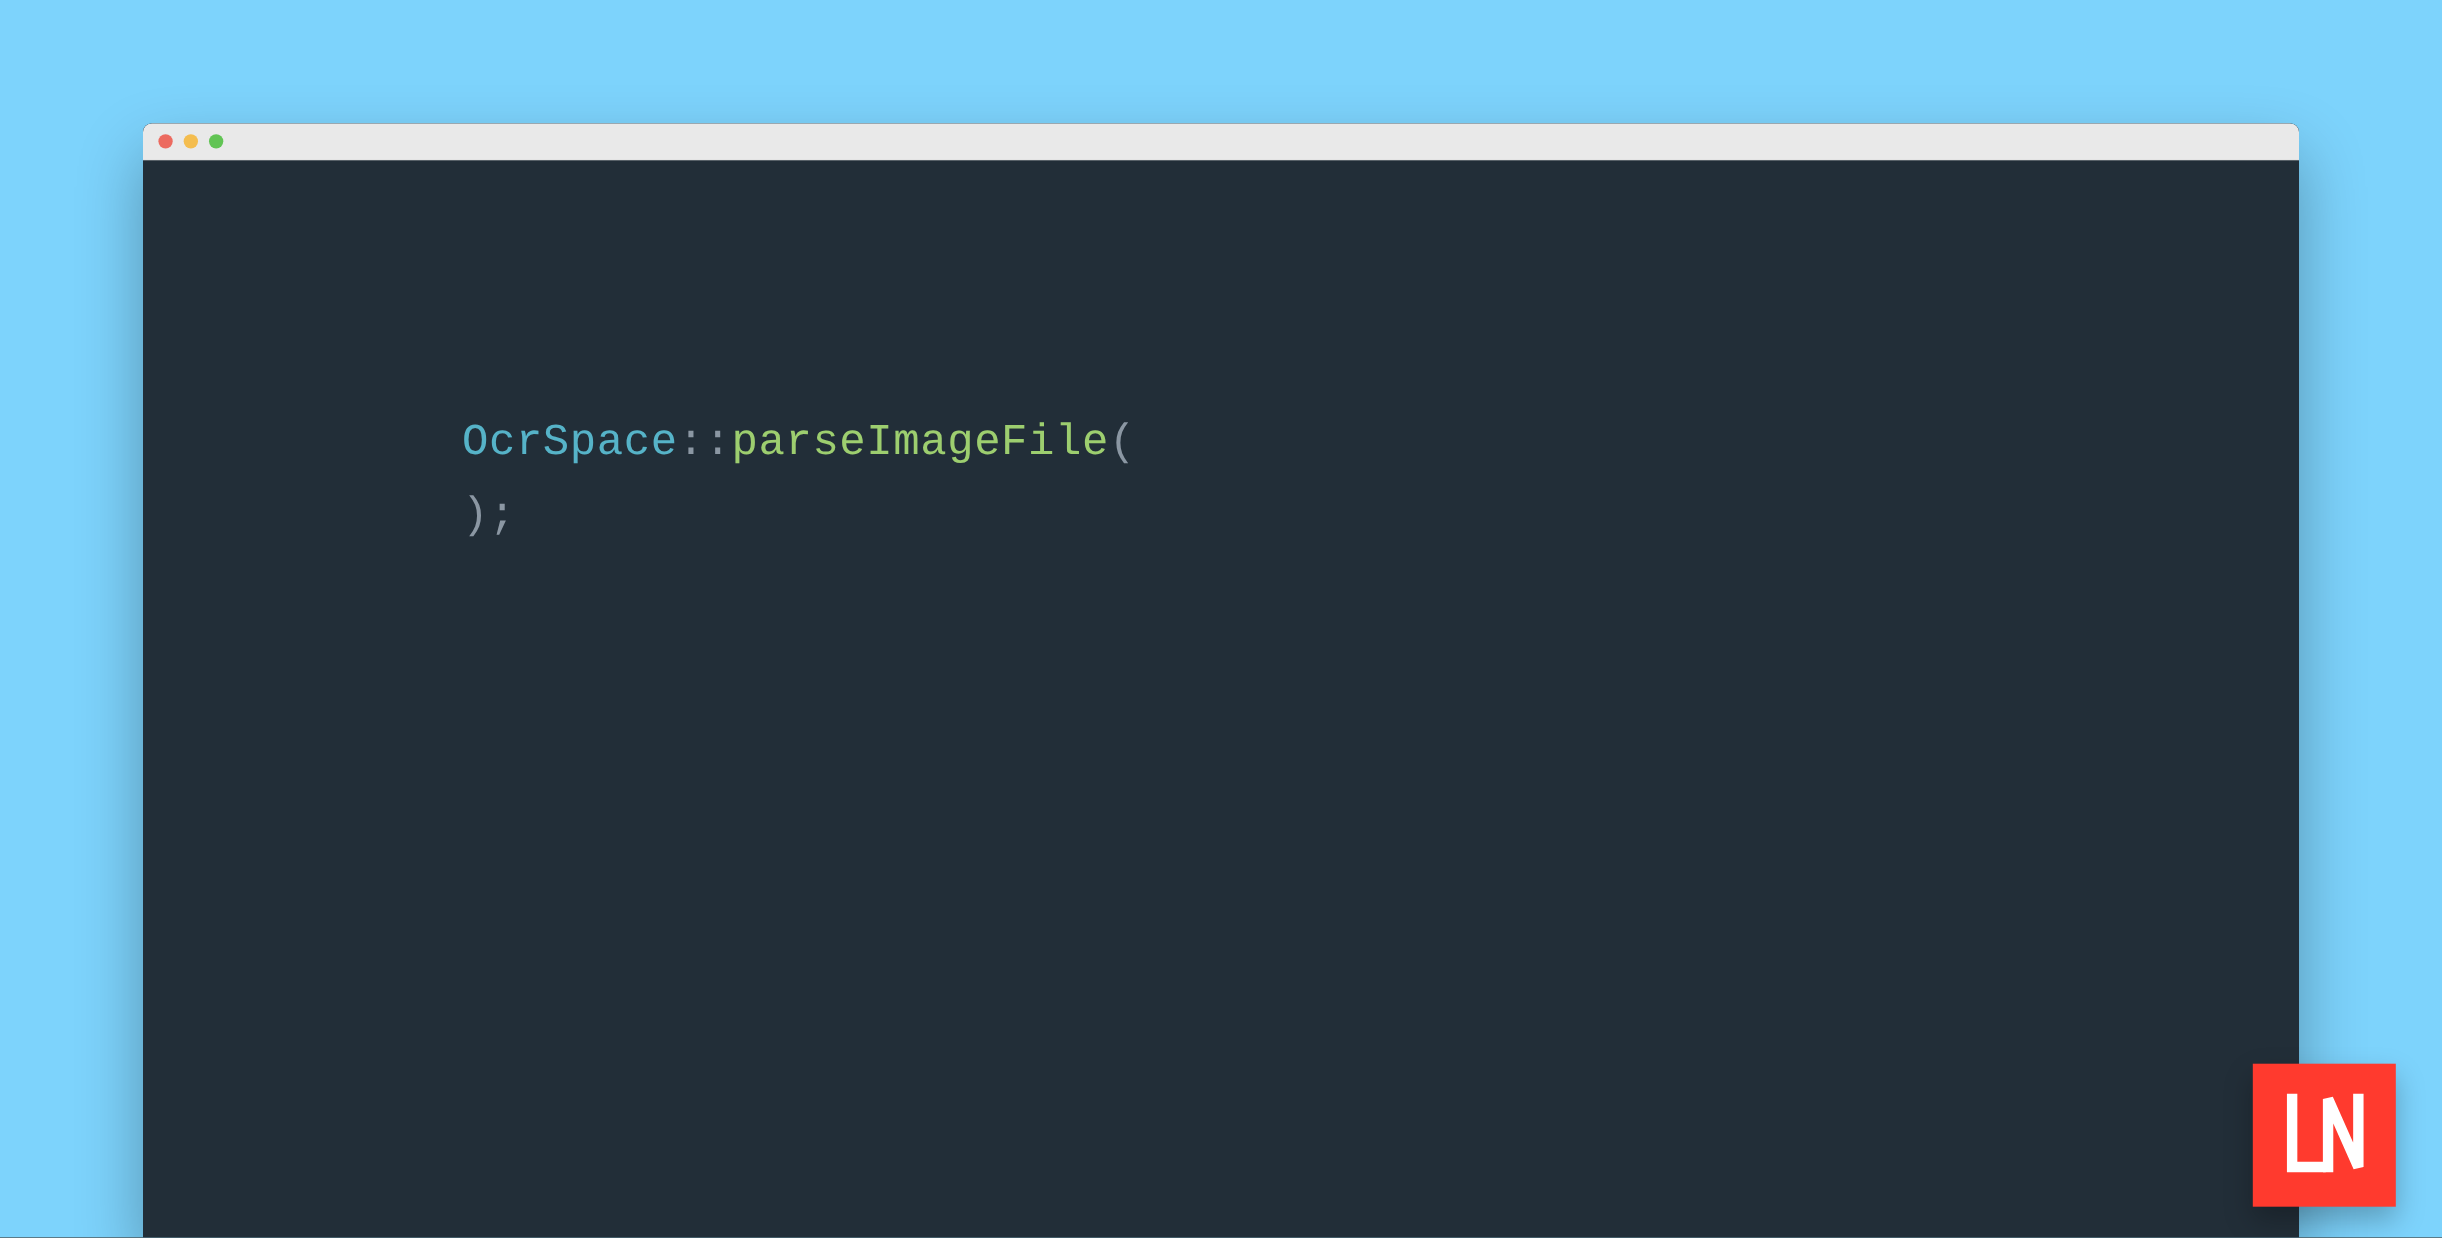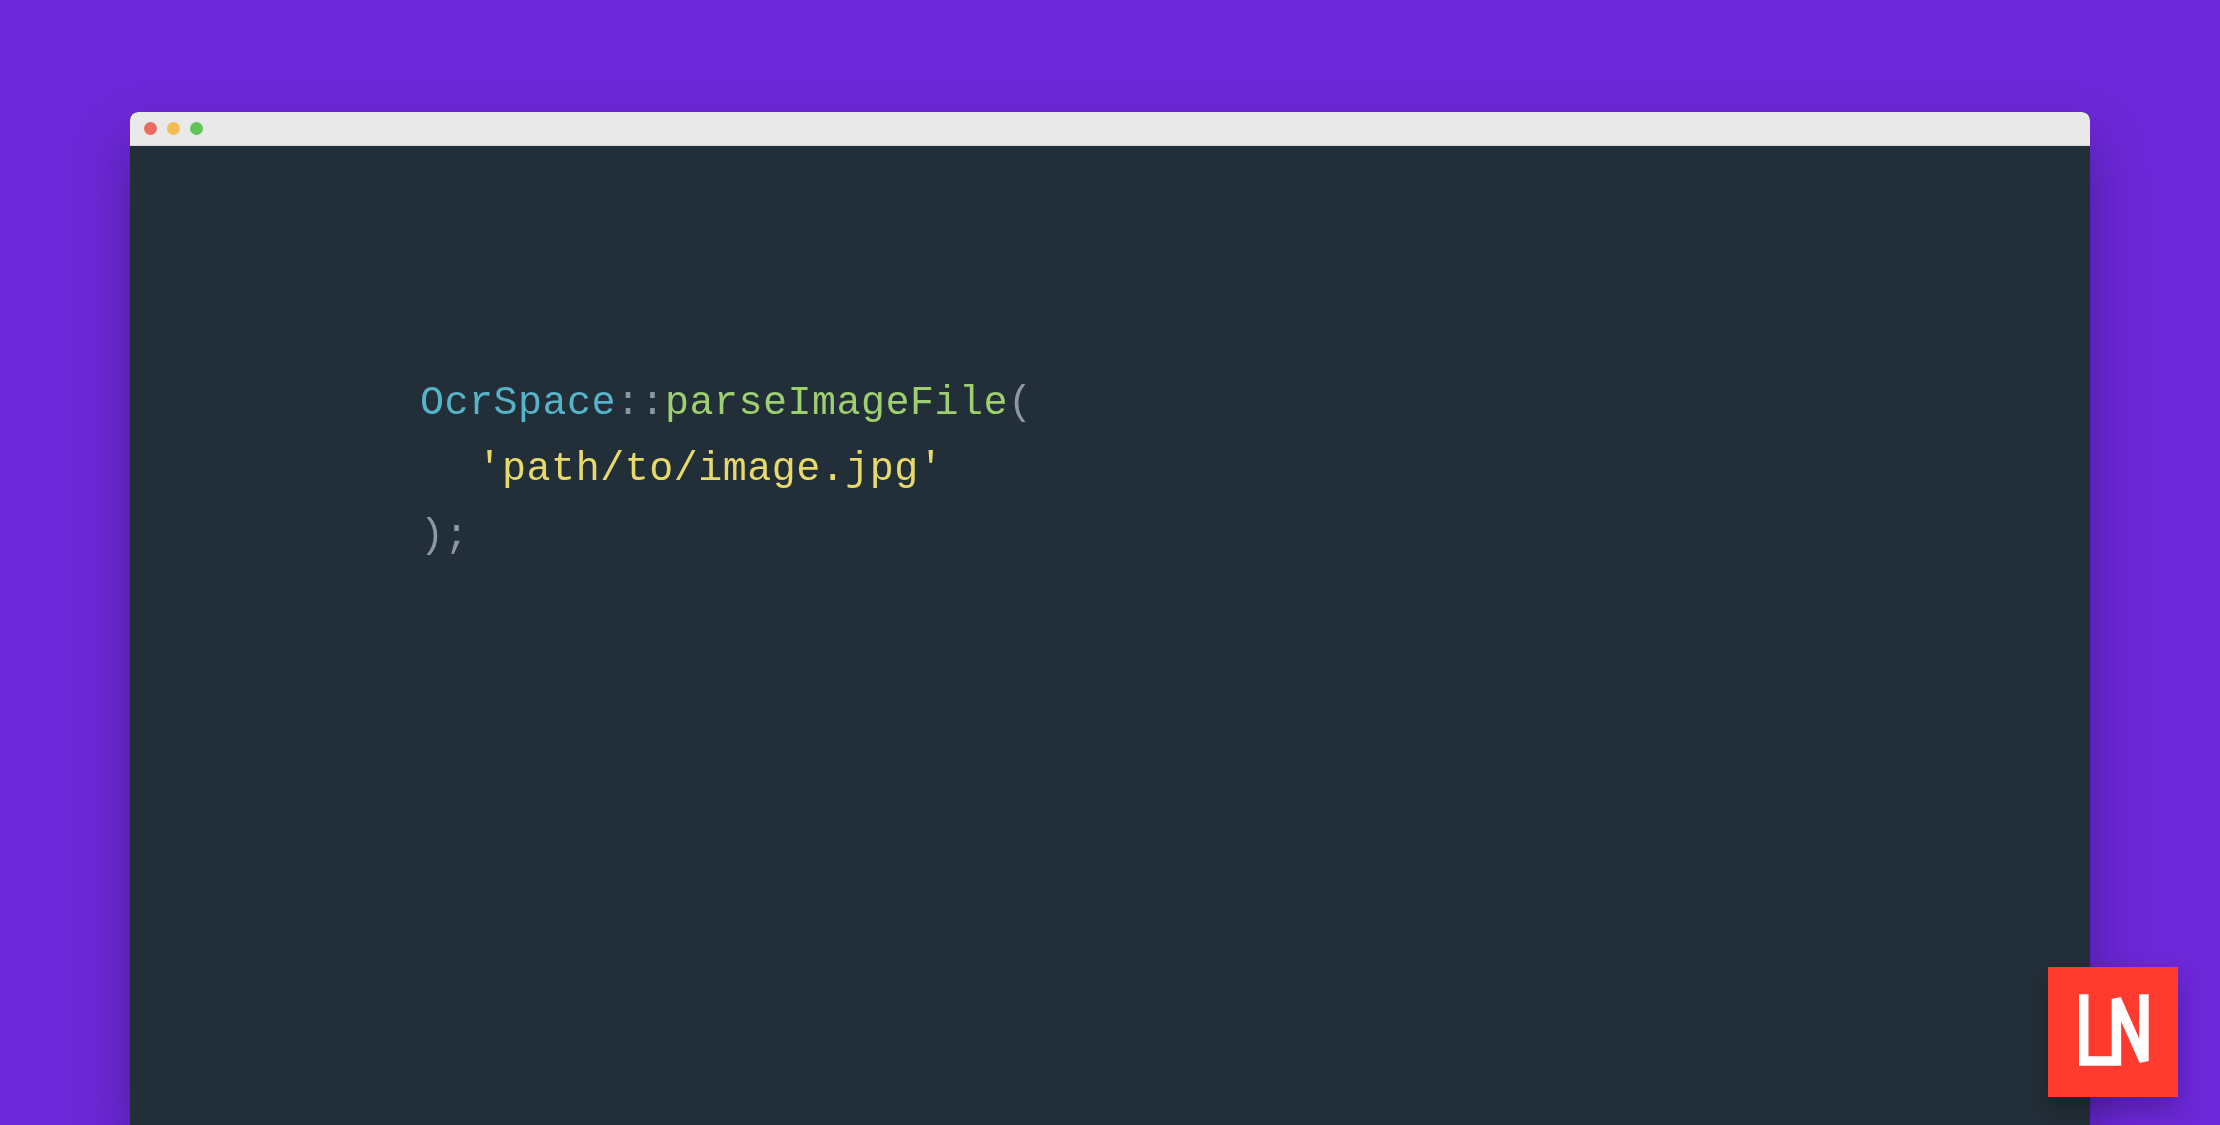--- a/index.html
+++ b/index.html
@@ -9,21 +9,21 @@
     display: flex;
     align-items: flex-start;
     justify-content: center;
     font-family: ui-monospace, "SF Mono", Menlo, Consolas, "Liberation Mono", monospace;
     overflow: hidden;
   }
   .stage {
     position: relative;
     width: 2220px;
     height: 1125px;
-    background: #6d28d9;
+    background: #7dd3fc;
   }
   .window {
     position: absolute;
     top: 112px;
     left: 130px;
     right: 130px;
     bottom: 0;
     background: #222e38;
     box-shadow: 0 28px 60px rgba(0,0,0,0.30);
     border-radius: 8px 8px 0 0;
@@ -86,21 +86,20 @@
   <div class="window">
     <div class="titlebar">
       <span class="traffic t-close"></span>
       <span class="traffic t-min"></span>
       <span class="traffic t-max"></span>
     </div>
 
     <div class="editor">
       <div class="code">
         <div class="line"><span class="tok-class">OcrSpace</span><span class="tok-scope">::</span><span class="tok-method">parseImageFile</span><span class="tok-punc">(</span></div>
-        <div class="line indent1"><span class="tok-string">'path/to/image.jpg'</span></div>
         <div class="line"><span class="tok-punc">);</span></div>
       </div>
     </div>
   </div>
 
   <div class="logo" aria-label="LN">
     <span>
       <svg viewBox="0 0 100 100">
         <path d="M16 14 L16 86 L46 86"></path>
         <path d="M54 86 L54 14 L86 86 L86 14"></path>

